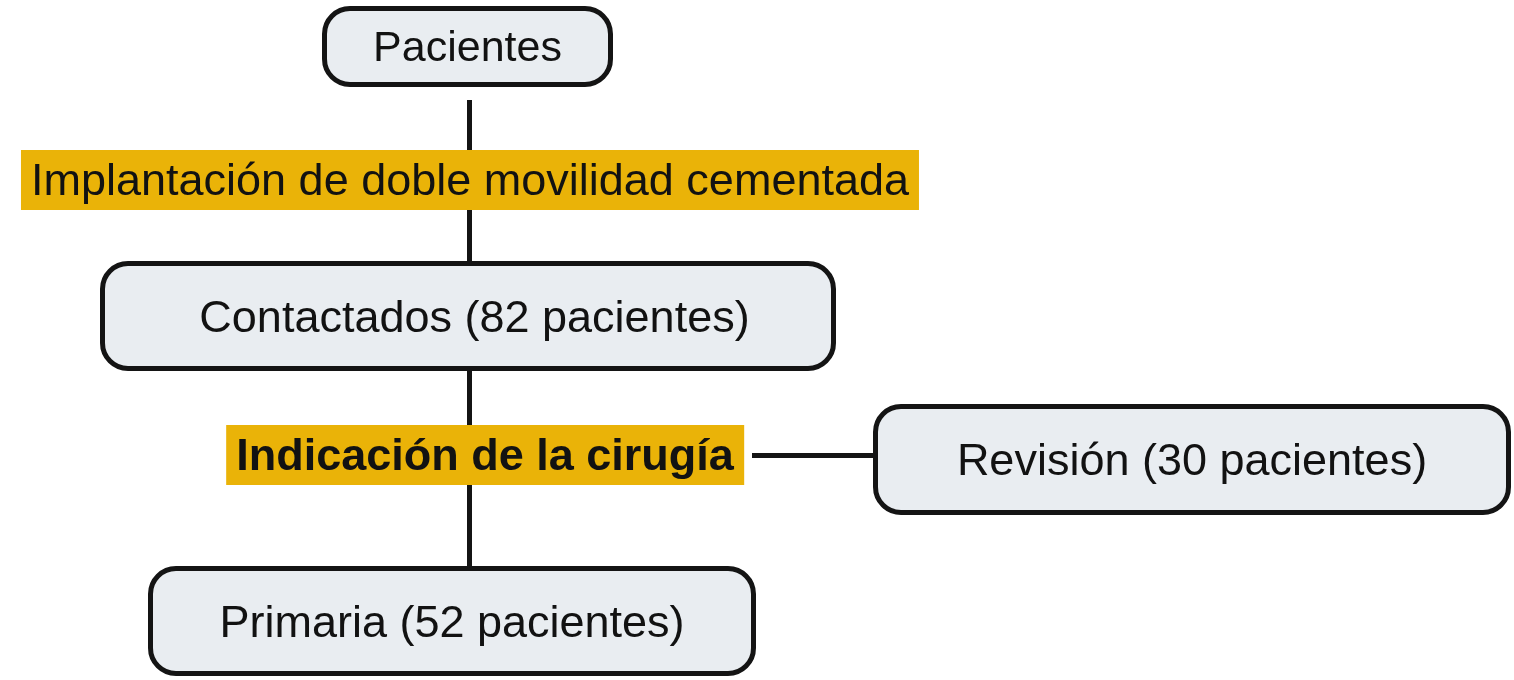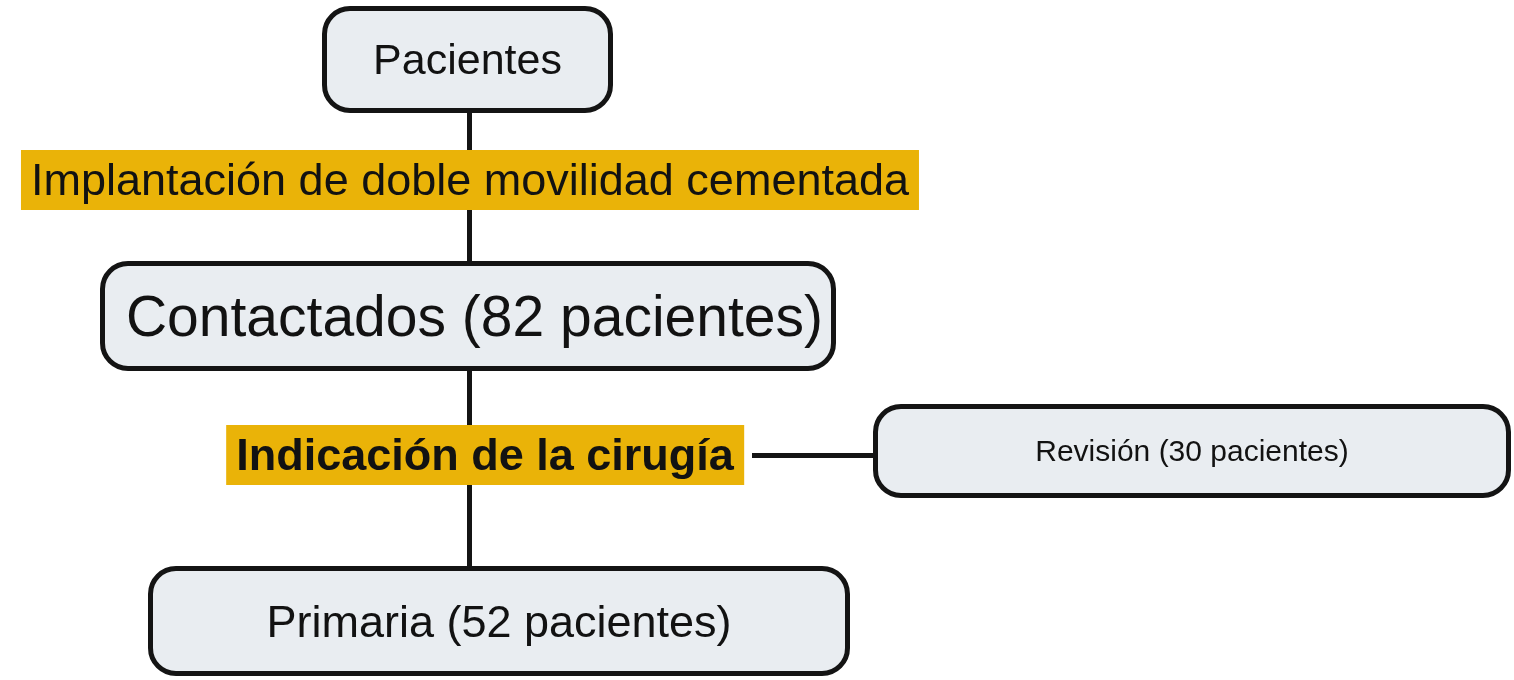--- a/index.html
+++ b/index.html
@@ -25,24 +25,24 @@
     display: flex;
     align-items: center;
     justify-content: center;
     text-align: center;
     z-index: 3;
   }
   .node .node-label {
     white-space: nowrap;
     line-height: 1;
   }
-  #node-pacientes   { left: 322px; top: 6px;   width: 291px; height: 107px;  font-size: 43px; }
-  #node-contactados { left: 100px; top: 261px; width: 736px; height: 110px; font-size: 57px; padding-left: 13px; }
-  #node-revision    { left: 873px; top: 404px; width: 638px; height: 94px; font-size: 30px; }
-  #node-primaria    { left: 148px; top: 566px; width: 702px; height: 110px; font-size: 45px; }
+  #node-pacientes   { left: 322px; top: 6px;   width: 291px; height: 81px;  font-size: 43px; }
+  #node-contactados { left: 100px; top: 261px; width: 736px; height: 110px; font-size: 45px; padding-left: 13px; }
+  #node-revision    { left: 873px; top: 404px; width: 638px; height: 111px; font-size: 45px; }
+  #node-primaria    { left: 148px; top: 566px; width: 608px; height: 110px; font-size: 45px; }
 
   .connector {
     position: absolute;
     background: #141414;
     z-index: 1;
   }
   #conn-pacientes-contactados { left: 467px; top: 100px; width: 5px;   height: 165px; }
   #conn-contactados-primaria  { left: 467px; top: 368px; width: 5px;   height: 202px; }
   #conn-indicacion-revision   { left: 752px; top: 453px; width: 126px; height: 5px;   }
 

